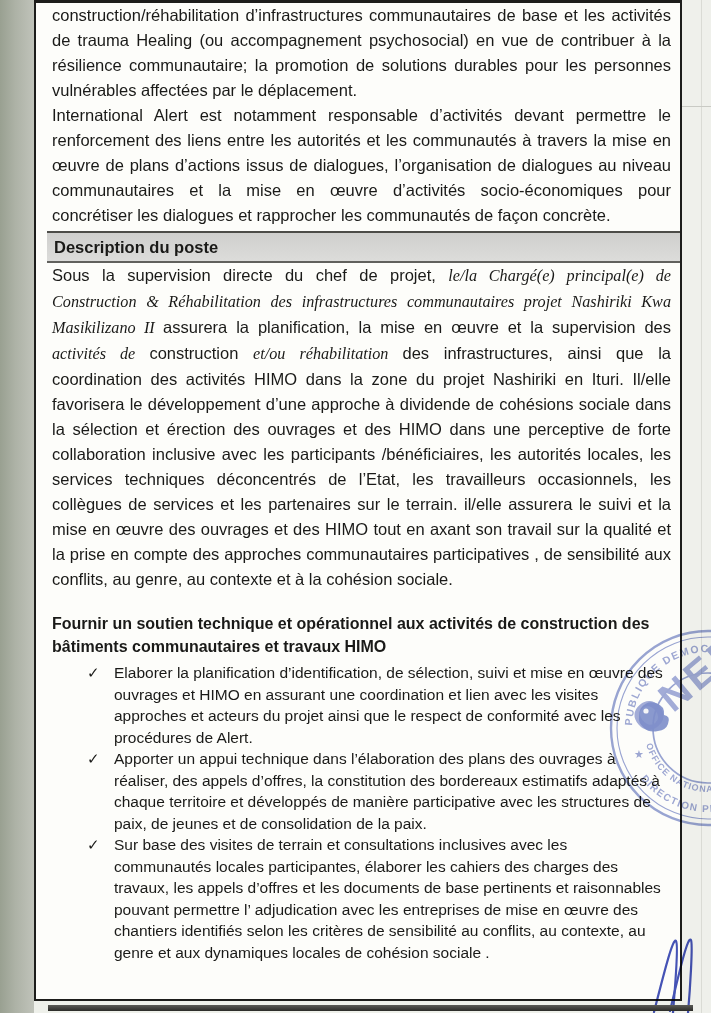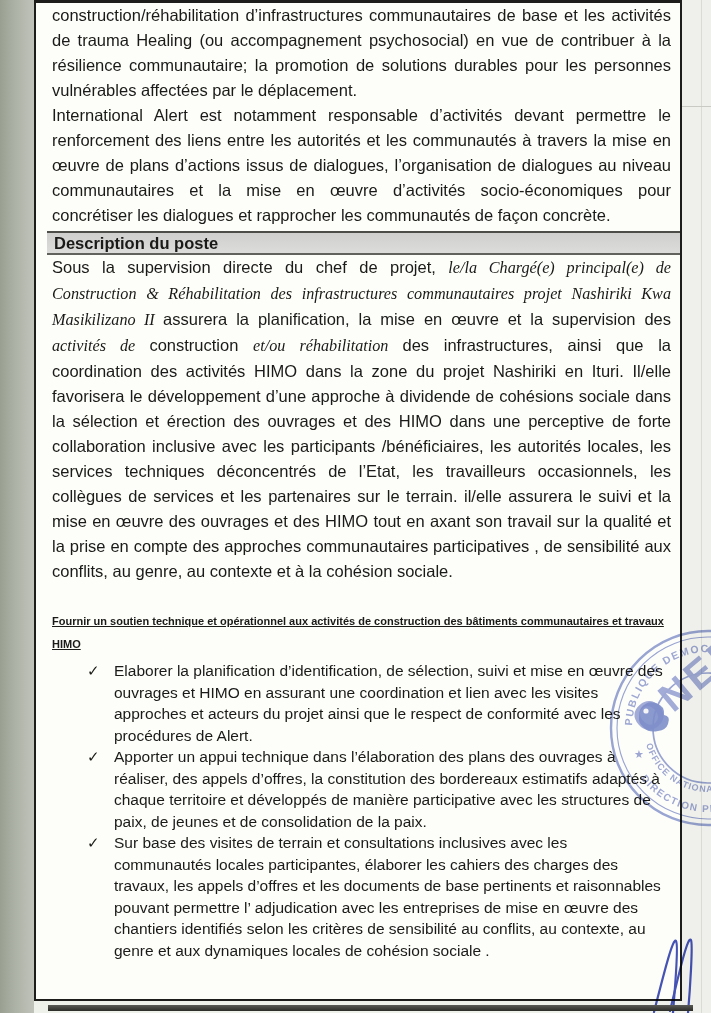--- a/index.html
+++ b/index.html
@@ -34,38 +34,37 @@
   p.body{
     text-align:justify;
     margin:0 9px 0 5px;
     font-size:16.5px;
     line-height:25px;
   }
   .p1{margin-top:4px;}
   .p2{margin-top:14px;}
   .band{
     margin-top:3px;
-    height:24px;
+    height:32px;
     box-sizing:border-box;
     background:linear-gradient(#cfcfcd,#dcdcda);
     border-top:2px solid #4c4c48;
     border-bottom:2px solid #61615d;
     display:flex;align-items:center;
     font-weight:bold;
     font-size:16.5px;
     padding-left:7px;
   }
   .p3{margin-top:3px;font-size:15.5px;line-height:24px;}
   .serif{font-family:"Liberation Serif",serif;font-size:16.2px;font-style:italic;}
   .subheading{
-    margin:26px 12px 0 5px;
+    margin:20px 12px 0 5px;
     font-weight:bold;
-    font-size:11px;
+    font-size:16px;
     line-height:23px;
-    text-decoration:underline;
   }
   ul.checks{
     list-style:none;
     margin:4px 0 0;
     padding:0 16px 0 40px;
     font-size:15.5px;
     line-height:21.5px;
   }
   ul.checks li{display:flex;margin:0;}
   .check{width:27px;flex-shrink:0;font-size:15px;}

